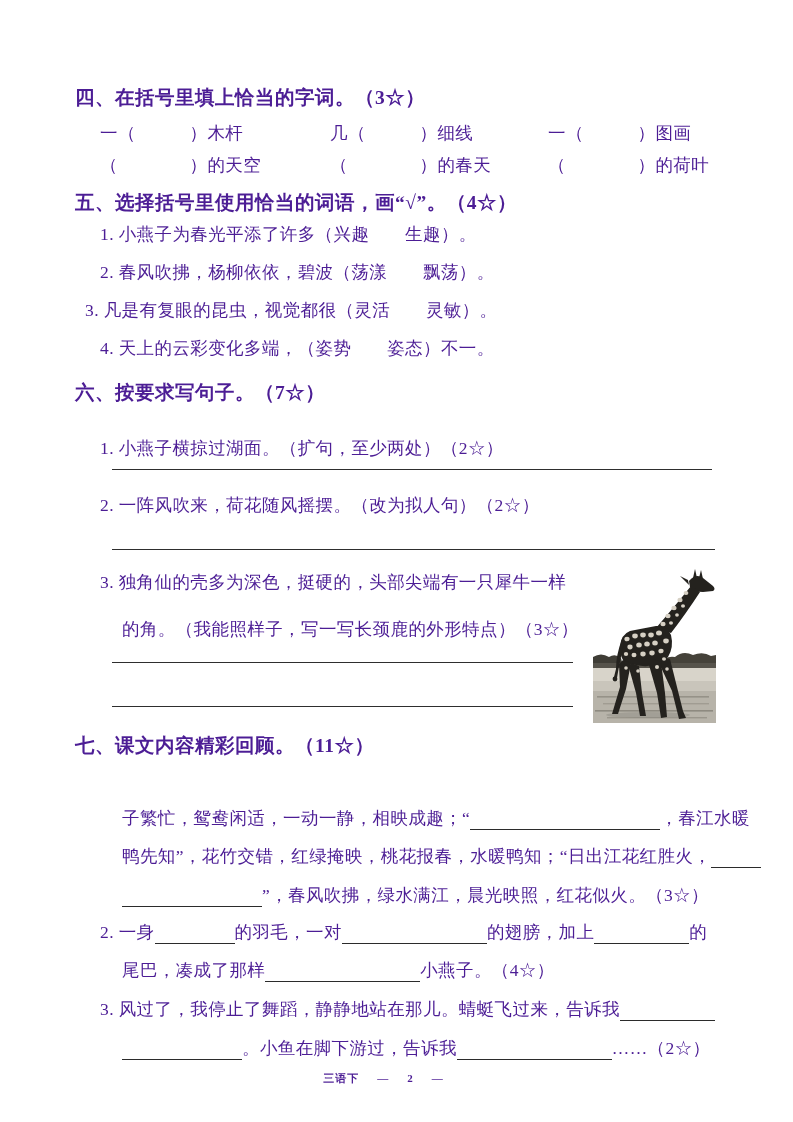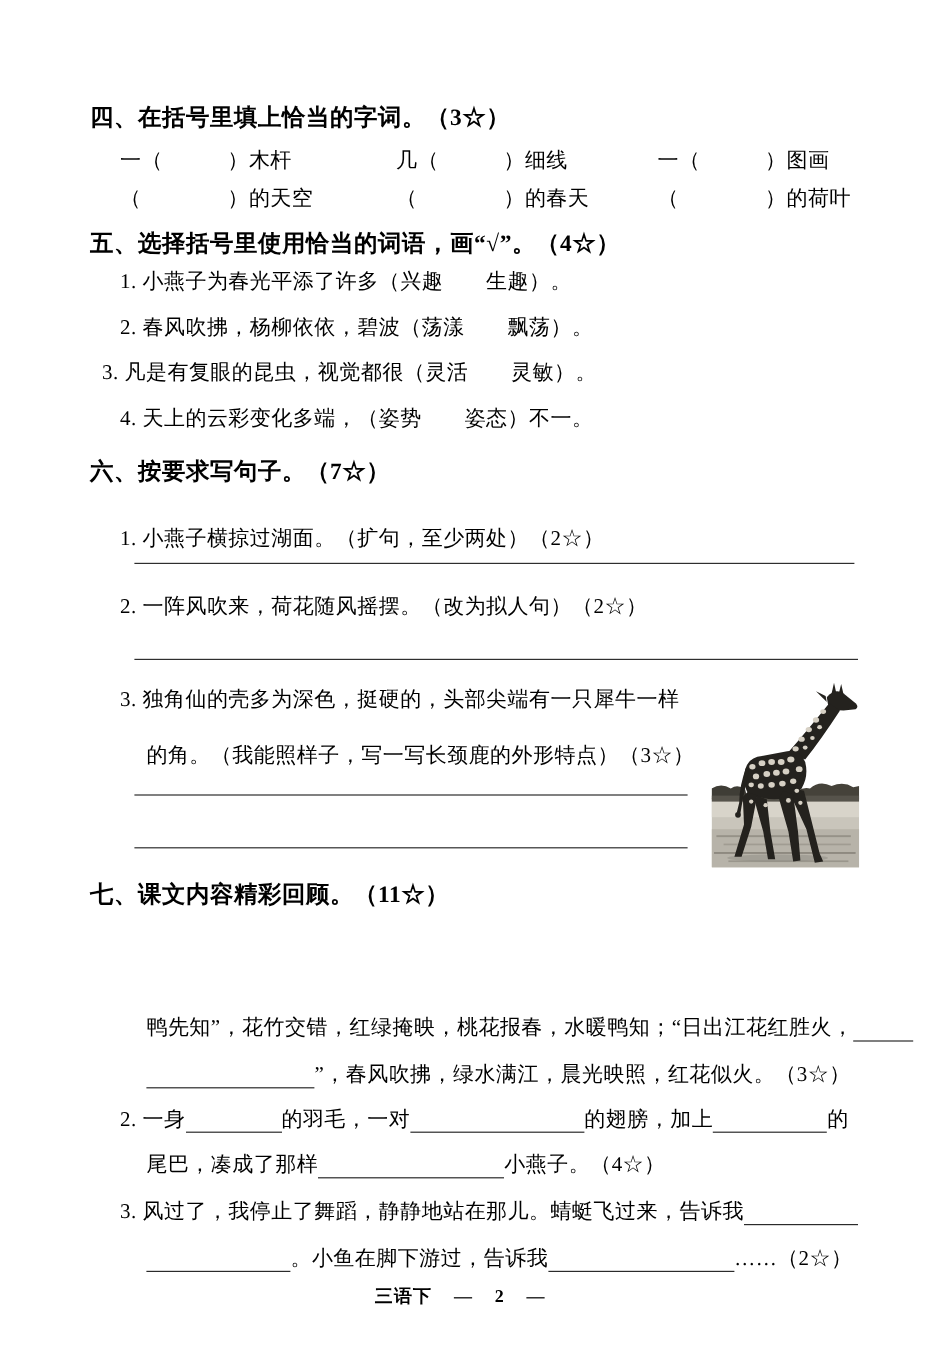--- a/index.html
+++ b/index.html
@@ -1,37 +1,37 @@
 <!DOCTYPE html>
 <html><head>
 <meta charset="utf-8">
 <style>
   html,body{margin:0;padding:0;background:#ffffff;}
   .page{
     position:relative;
     width:793px;height:1122px;
     background:#ffffff;
-    color:#000000;
+    color:#4c1d95;
     font-family:"Liberation Serif","DejaVu Serif",serif;
     overflow:hidden;
   }
   .abs{position:absolute;white-space:nowrap;}
   .sec-title{font-weight:bold;font-size:19.5px;letter-spacing:0.5px;}
   .qline{font-size:17.5px;letter-spacing:0.4px;}
   .cell{position:absolute;font-size:17.5px;letter-spacing:0.4px;white-space:nowrap;}
   .blank{
     display:inline-block;
     border-bottom:1.4px solid #2b2b2b;
     height:1.02em;
     vertical-align:bottom;
   }
   .hline{position:absolute;height:1.4px;background:#2e2e2e;}
   .footer{
     position:absolute;left:0;right:26px;top:1071px;
-    text-align:center;font-size:15px;font-weight:bold;letter-spacing:1px;
+    text-align:center;font-size:11px;font-weight:bold;letter-spacing:1px;
   }
   .footer span{margin:0 9px;}
   .figure{position:absolute;left:593px;top:565px;width:123px;height:158px;}
 </style>
 </head>
 <body>
 
 <div class="page">
 
   <div class="abs sec-title" style="left:75px;top:84px;">四、在括号里填上恰当的字词。（3☆）</div>
@@ -122,20 +122,21 @@
           <ellipse cx="71" cy="94" rx="2" ry="1.8"></ellipse>
         <ellipse cx="64" cy="102" rx="2" ry="2"></ellipse>
           <ellipse cx="45" cy="106" rx="1.8" ry="1.8"></ellipse>
         <ellipse cx="33" cy="103" rx="1.8" ry="1.8"></ellipse>
           <ellipse cx="74" cy="104" rx="1.8" ry="1.8"></ellipse>
       </g>
     </svg>
   </div>
 
   <div class="abs sec-title" style="left:75px;top:732px;">七、课文内容精彩回顾。（11☆）</div>
+  <div class="abs qline" style="left:122px;top:806px;"><span>子繁忙，鸳鸯闲适，一动一静，相映成趣；“</span><span class="blank" style="width: 190px;"></span><span>，春江水暖</span></div>
   <div class="abs qline" style="left:122px;top:844px;text-align:right;"><span>鸭先知”，花竹交错，红绿掩映，桃花报春，水暖鸭知；“日出江花红胜火，</span><span class="blank" style="width: 50px;"></span></div>
   <div class="abs qline" style="left:122px;top:883px;"><span class="blank" style="width: 140px;"></span><span>”，春风吹拂，绿水满江，晨光映照，红花似火。（3☆）</span></div>
   <div class="abs qline" style="left:100px;top:920px;"><span>2. 一身</span><span class="blank" style="width: 80px;"></span><span>的羽毛，一对</span><span class="blank" style="width: 145px;"></span><span>的翅膀，加上</span><span class="blank" style="width: 95px;"></span><span>的</span></div>
   <div class="abs qline" style="left:122px;top:958px;text-align:right;"><span>尾巴，凑成了那样</span><span class="blank" style="width: 155px;"></span><span>小燕子。（4☆）</span></div>
   <div class="abs qline" style="left:100px;top:997px;"><span>3. 风过了，我停止了舞蹈，静静地站在那儿。蜻蜓飞过来，告诉我</span><span class="blank" style="width: 95px;"></span></div>
   <div class="abs qline" style="left:122px;top:1036px;"><span class="blank" style="width: 120px;"></span><span>。小鱼在脚下游过，告诉我</span><span class="blank" style="width: 155px;"></span><span>……（2☆）</span></div>
 
   <div class="footer">
     <span>三语下</span><span>—</span><span>2</span><span>—</span>
   </div>

